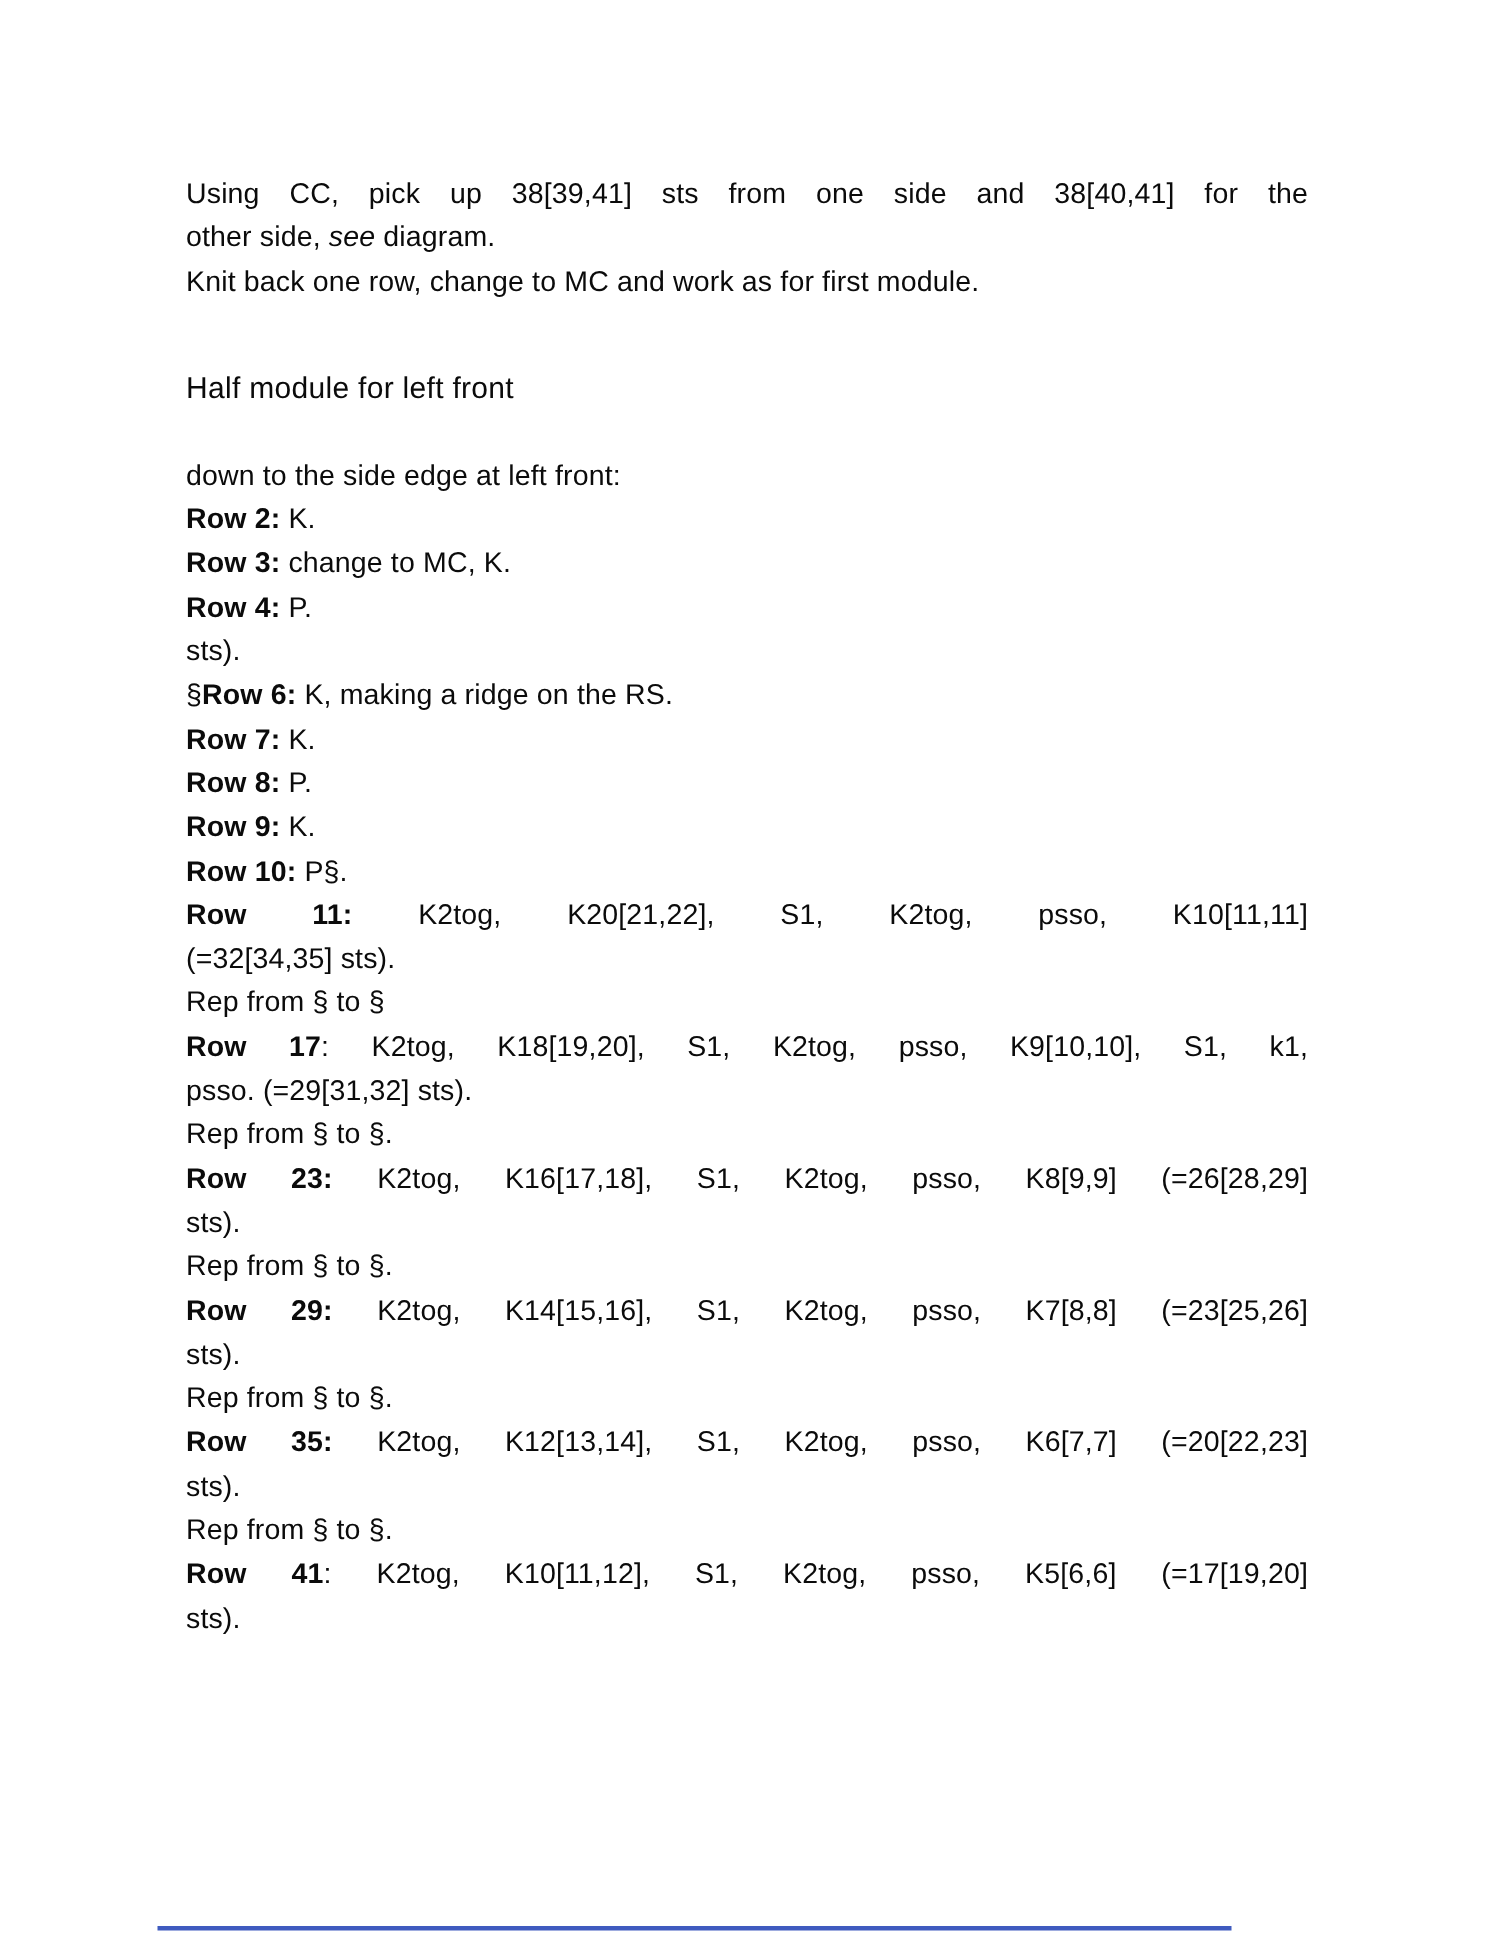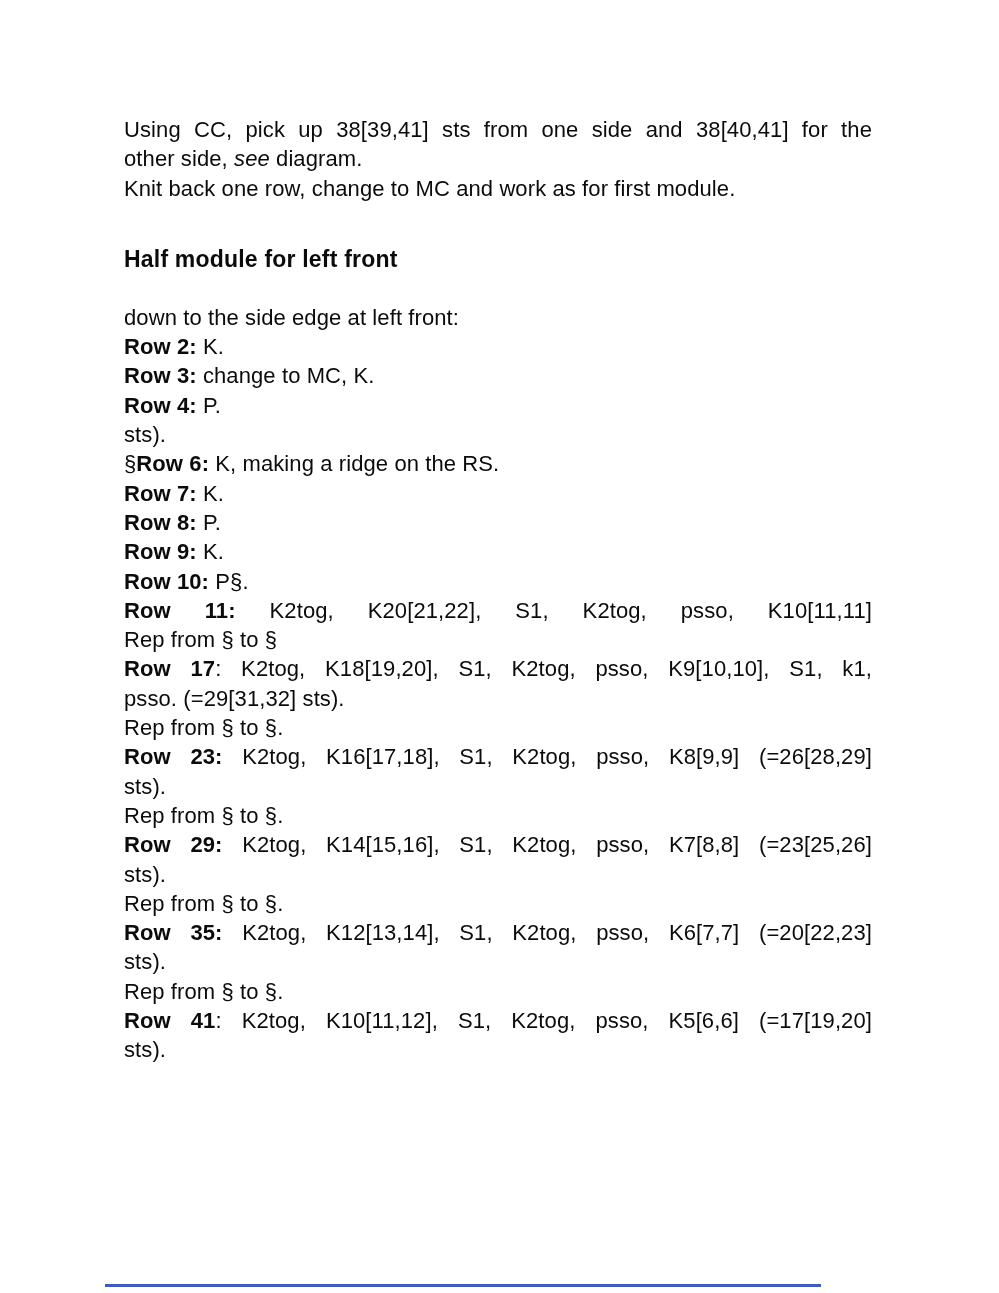--- a/index.html
+++ b/index.html
@@ -17,38 +17,38 @@
     -webkit-font-smoothing: antialiased;
   }
   .content {
     position: absolute;
     left: 124px;
     top: 0;
     width: 748px;
     padding-top: 115px;
   }
   .line {
-    font-size: 22px;
+    font-size: 19px;
     line-height: 29.3px;
     letter-spacing: 0.1px;
     text-align: left;
   }
   .line.j {
     text-align: justify;
     text-align-last: justify;
     -moz-text-align-last: justify;
   }
   .line b {
     font-weight: 700;
   }
   .line i {
   }
   .section-heading {
-    font-size: 23px;
-    font-weight: 700;
+    font-size: 20px;
+    font-weight: 400;
     line-height: 33px;
     margin: 40px 0 27px 0;
     letter-spacing: 0.2px;
   }
   .accent-line {
     position: absolute;
     left: 105px;
     top: 1284px;
     width: 716px;
     height: 3px;
@@ -69,20 +69,21 @@
       <div class="line"><b>Row 2:</b><span> K.</span></div>
       <div class="line"><b>Row 3:</b><span> change to MC, K.</span></div>
       <div class="line"><b>Row 4:</b><span> P.</span></div>
       <div class="line"><span>sts).</span></div>
       <div class="line"><span>§</span><b>Row 6:</b><span> K, making a ridge on the RS.</span></div>
       <div class="line"><b>Row 7:</b><span> K.</span></div>
       <div class="line"><b>Row 8:</b><span> P.</span></div>
       <div class="line"><b>Row 9:</b><span> K.</span></div>
       <div class="line"><b>Row 10:</b><span> P§.</span></div>
       <div class="line j"><b>Row 11:</b><span> K2tog, K20[21,22], S1, K2tog, psso, K10[11,11]</span></div>
+      <div class="line"><span>(=32[34,35] sts).</span></div>
       <div class="line"><span>Rep from § to §</span></div>
       <div class="line j"><b>Row 17</b><span>: K2tog, K18[19,20], S1, K2tog, psso, K9[10,10], S1, k1,</span></div>
       <div class="line"><span>psso. (=29[31,32] sts).</span></div>
       <div class="line"><span>Rep from § to §.</span></div>
       <div class="line j"><b>Row 23:</b><span> K2tog, K16[17,18], S1, K2tog, psso, K8[9,9] (=26[28,29]</span></div>
       <div class="line"><span>sts).</span></div>
       <div class="line"><span>Rep from § to §.</span></div>
       <div class="line j"><b>Row 29:</b><span> K2tog, K14[15,16], S1, K2tog, psso, K7[8,8] (=23[25,26]</span></div>
       <div class="line"><span>sts).</span></div>
       <div class="line"><span>Rep from § to §.</span></div>

